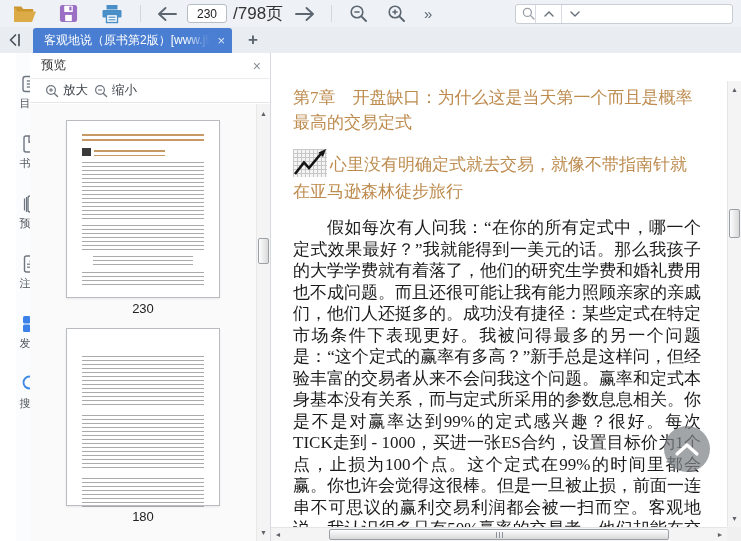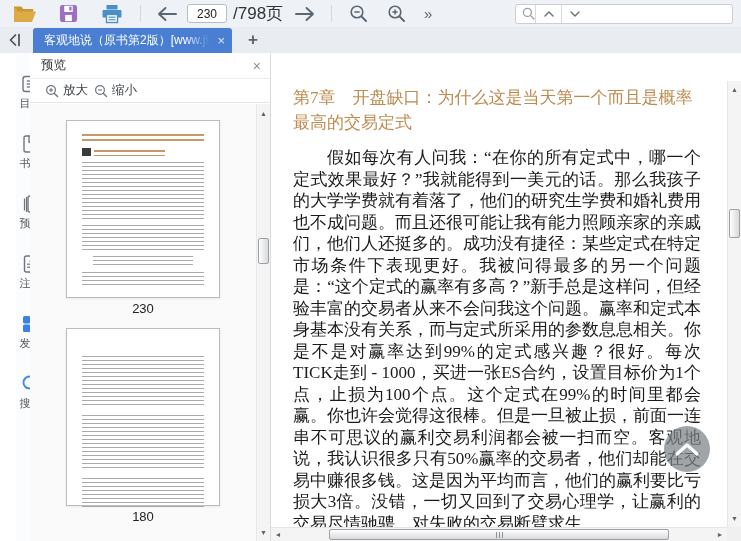--- a/index.html
+++ b/index.html
@@ -379,20 +379,28 @@
     <span class="sb-arrow up">▲</span>
     <div class="v-thumb" style="top:134px; height:26px"></div>
     <span class="sb-arrow down">▼</span>
   </div>
 </div>
 
 <div class="docarea">
   <div class="doc-viewport">
     <div class="doc-content">
       <div class="chapter-heading">第7章　开盘缺口：为什么这是当天第一个而且是概率最高的交易定式</div>
+      <div class="epigraph">
+        <span class="chart-icon">
+          <svg width="34" height="28" viewBox="0 0 34 28">
+            <path d="M2 25 L11 13.5 L16 19 L28.5 4" stroke="#141414" stroke-width="2.6" fill="none"></path>
+            <path d="M25.5 3.5 L33 0 L30 8 Z" fill="#141414"></path>
+          </svg>
+        </span><span>心里没有明确定式就去交易，就像不带指南针就在亚马逊森林徒步旅行</span>
+      </div>
       <p class="body-para">假如每次有人问我：“在你的所有定式中，哪一个定式效果最好？”我就能得到一美元的话。那么我孩子的大学学费就有着落了，他们的研究生学费和婚礼费用也不成问题。而且还很可能让我有能力照顾亲家的亲戚们，他们人还挺多的。成功没有捷径：某些定式在特定市场条件下表现更好。我被问得最多的另一个问题是：“这个定式的赢率有多高？”新手总是这样问，但经验丰富的交易者从来不会问我这个问题。赢率和定式本身基本没有关系，而与定式所采用的参数息息相关。你是不是对赢率达到99%的定式感兴趣？很好。每次TICK走到 - 1000，买进一张ES合约，设置目标价为1个点，止损为100个点。这个定式在99%的时间里都会赢。你也许会觉得这很棒。但是一旦被止损，前面一连串不可思议的赢利交易利润都会被一扫而空。客观地说，我认识很多只有50%赢率的交易者，他们却能在交易中赚很多钱。这是因为平均而言，他们的赢利要比亏损大3倍。没错，一切又回到了交易心理学，让赢利的交易尽情驰骋，对失败的交易断臂求生。</p>
 
     </div>
     <div class="back-top">
       <span>
         <svg width="26" height="15" viewBox="0 0 26 15">
           <path d="M3 12 L13 3 L23 12" stroke="#fff" stroke-width="3.2" fill="none" stroke-linecap="round" stroke-linejoin="round"></path>
         </svg>
       </span>
     </div>

